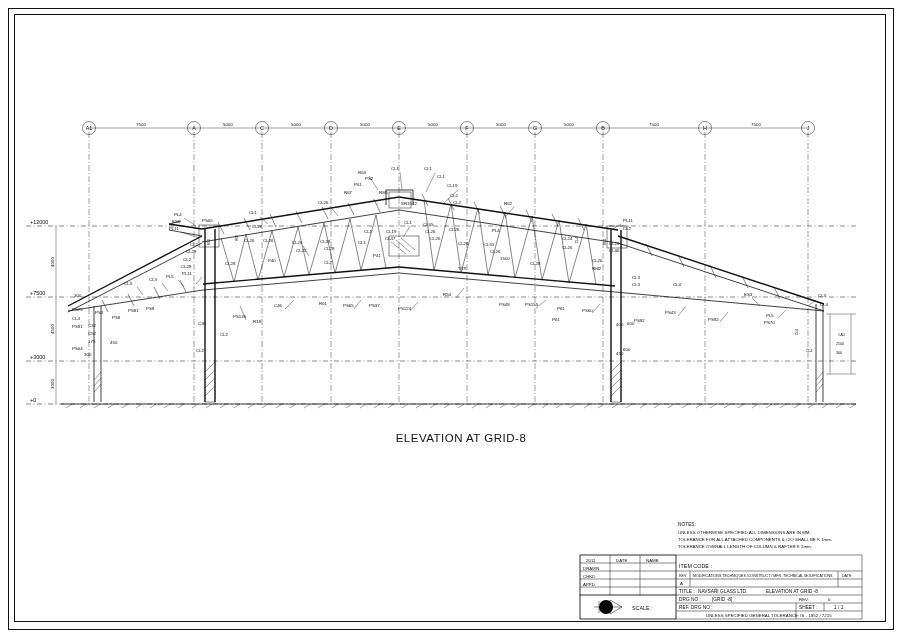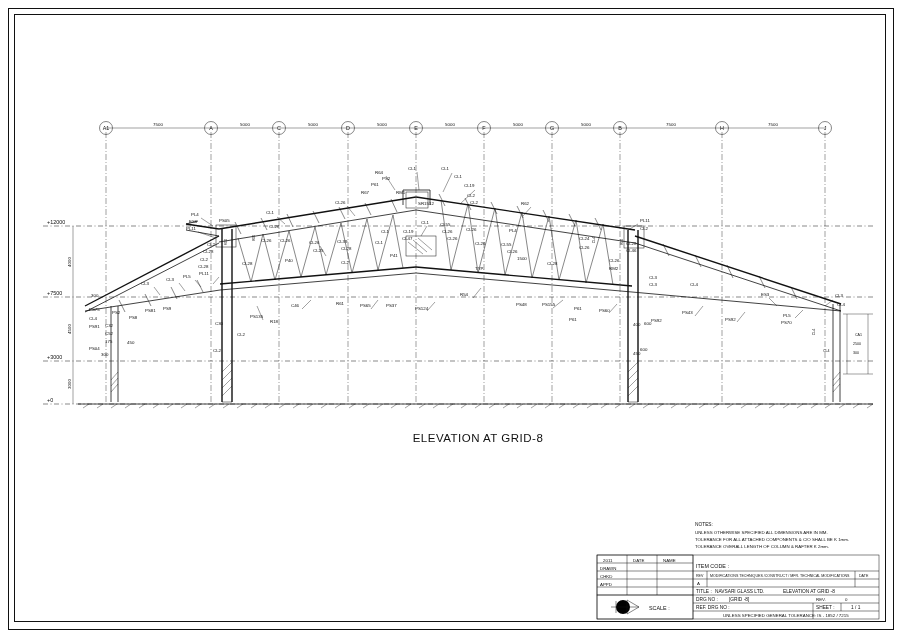--- a/index.html
+++ b/index.html
@@ -1,20 +1,20 @@
 <!DOCTYPE html>
 <html><head>
 <meta charset="utf-8">
 <style>
   html,body{margin:0;padding:0;background:#ffffff;}
   body{width:900px;height:636px;font-family:"Liberation Sans",sans-serif;overflow:hidden;}
   #sheet{position:relative;width:900px;height:636px;background:#fff;}
   .frame-outer{position:absolute;left:8px;top:8px;width:884px;height:620px;border:1px solid #111;}
   .frame-inner{position:absolute;left:14px;top:14px;width:870px;height:606px;border:1px solid #111;}
-  .dwg{position:absolute;left:23px;top:14px;width:870px;height:606px;}
+  .dwg{position:absolute;left:6px;top:14px;width:870px;height:606px;}
   svg{display:block;}
   text{font-family:"Liberation Sans",sans-serif;}
   .t3{font-size:3.6px;}
   .t4{font-size:4.4px;}
   .t45{font-size:4.8px;}
   .t5{font-size:5.4px;}
   .t12{font-size:11.5px;letter-spacing:.5px;}
   .lbl{fill:#111;}
   .ln{stroke:#111;fill:none;}
   .thin{stroke-width:.5;}

